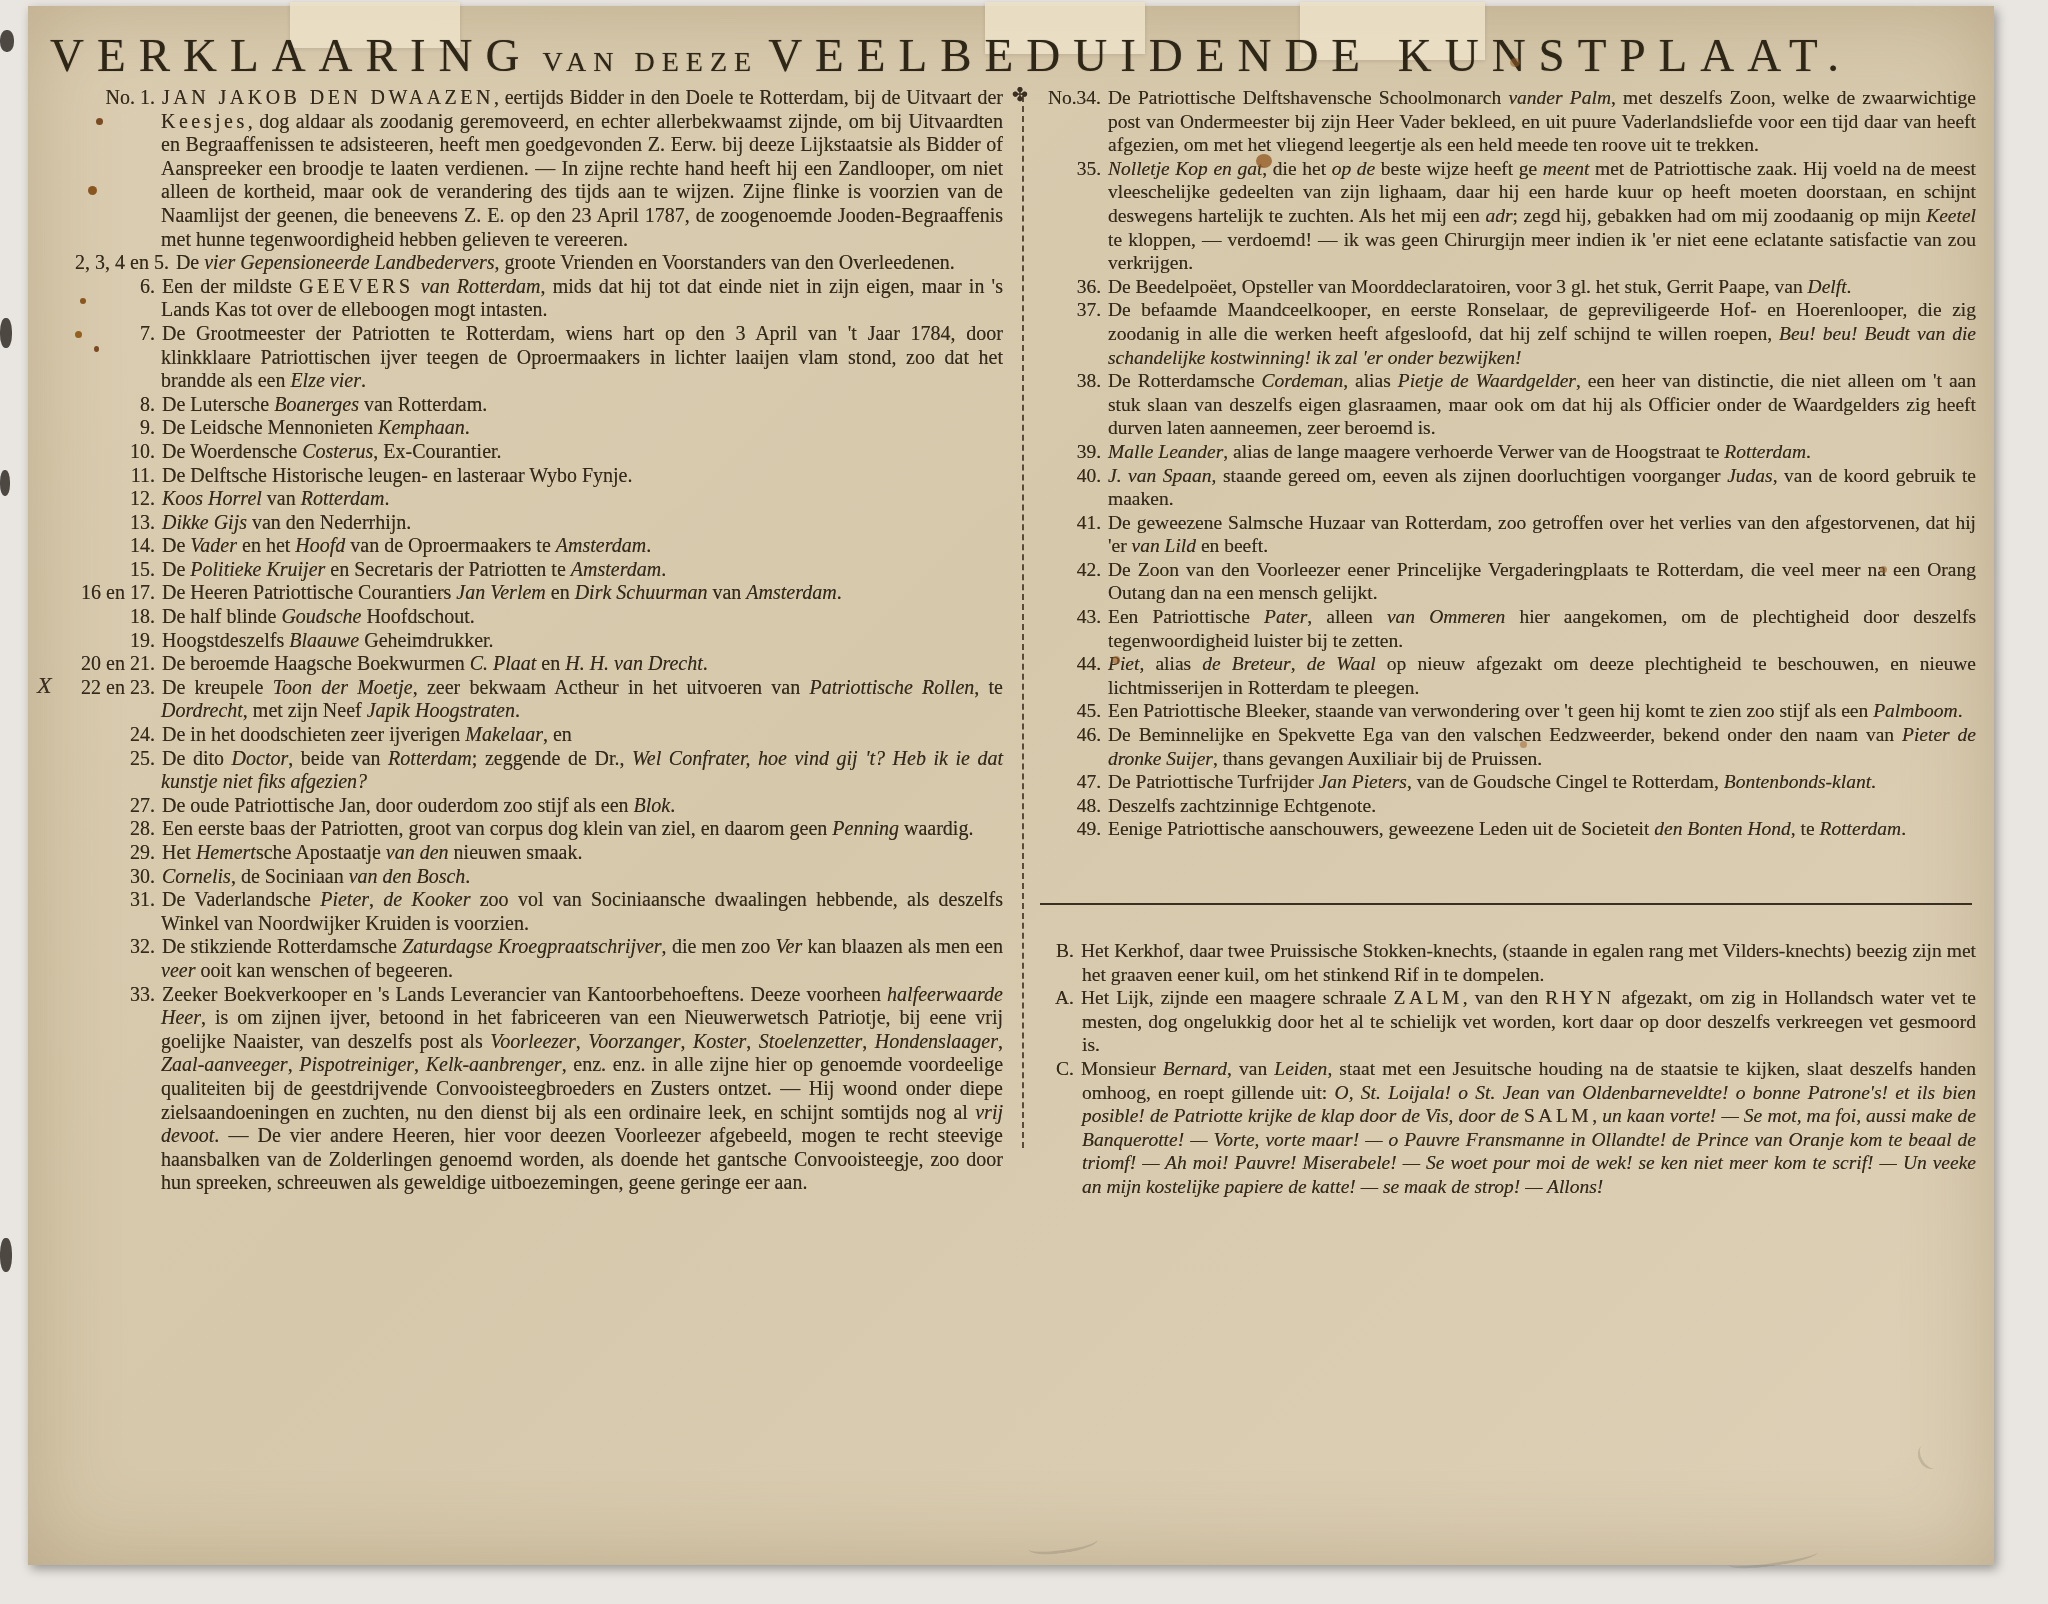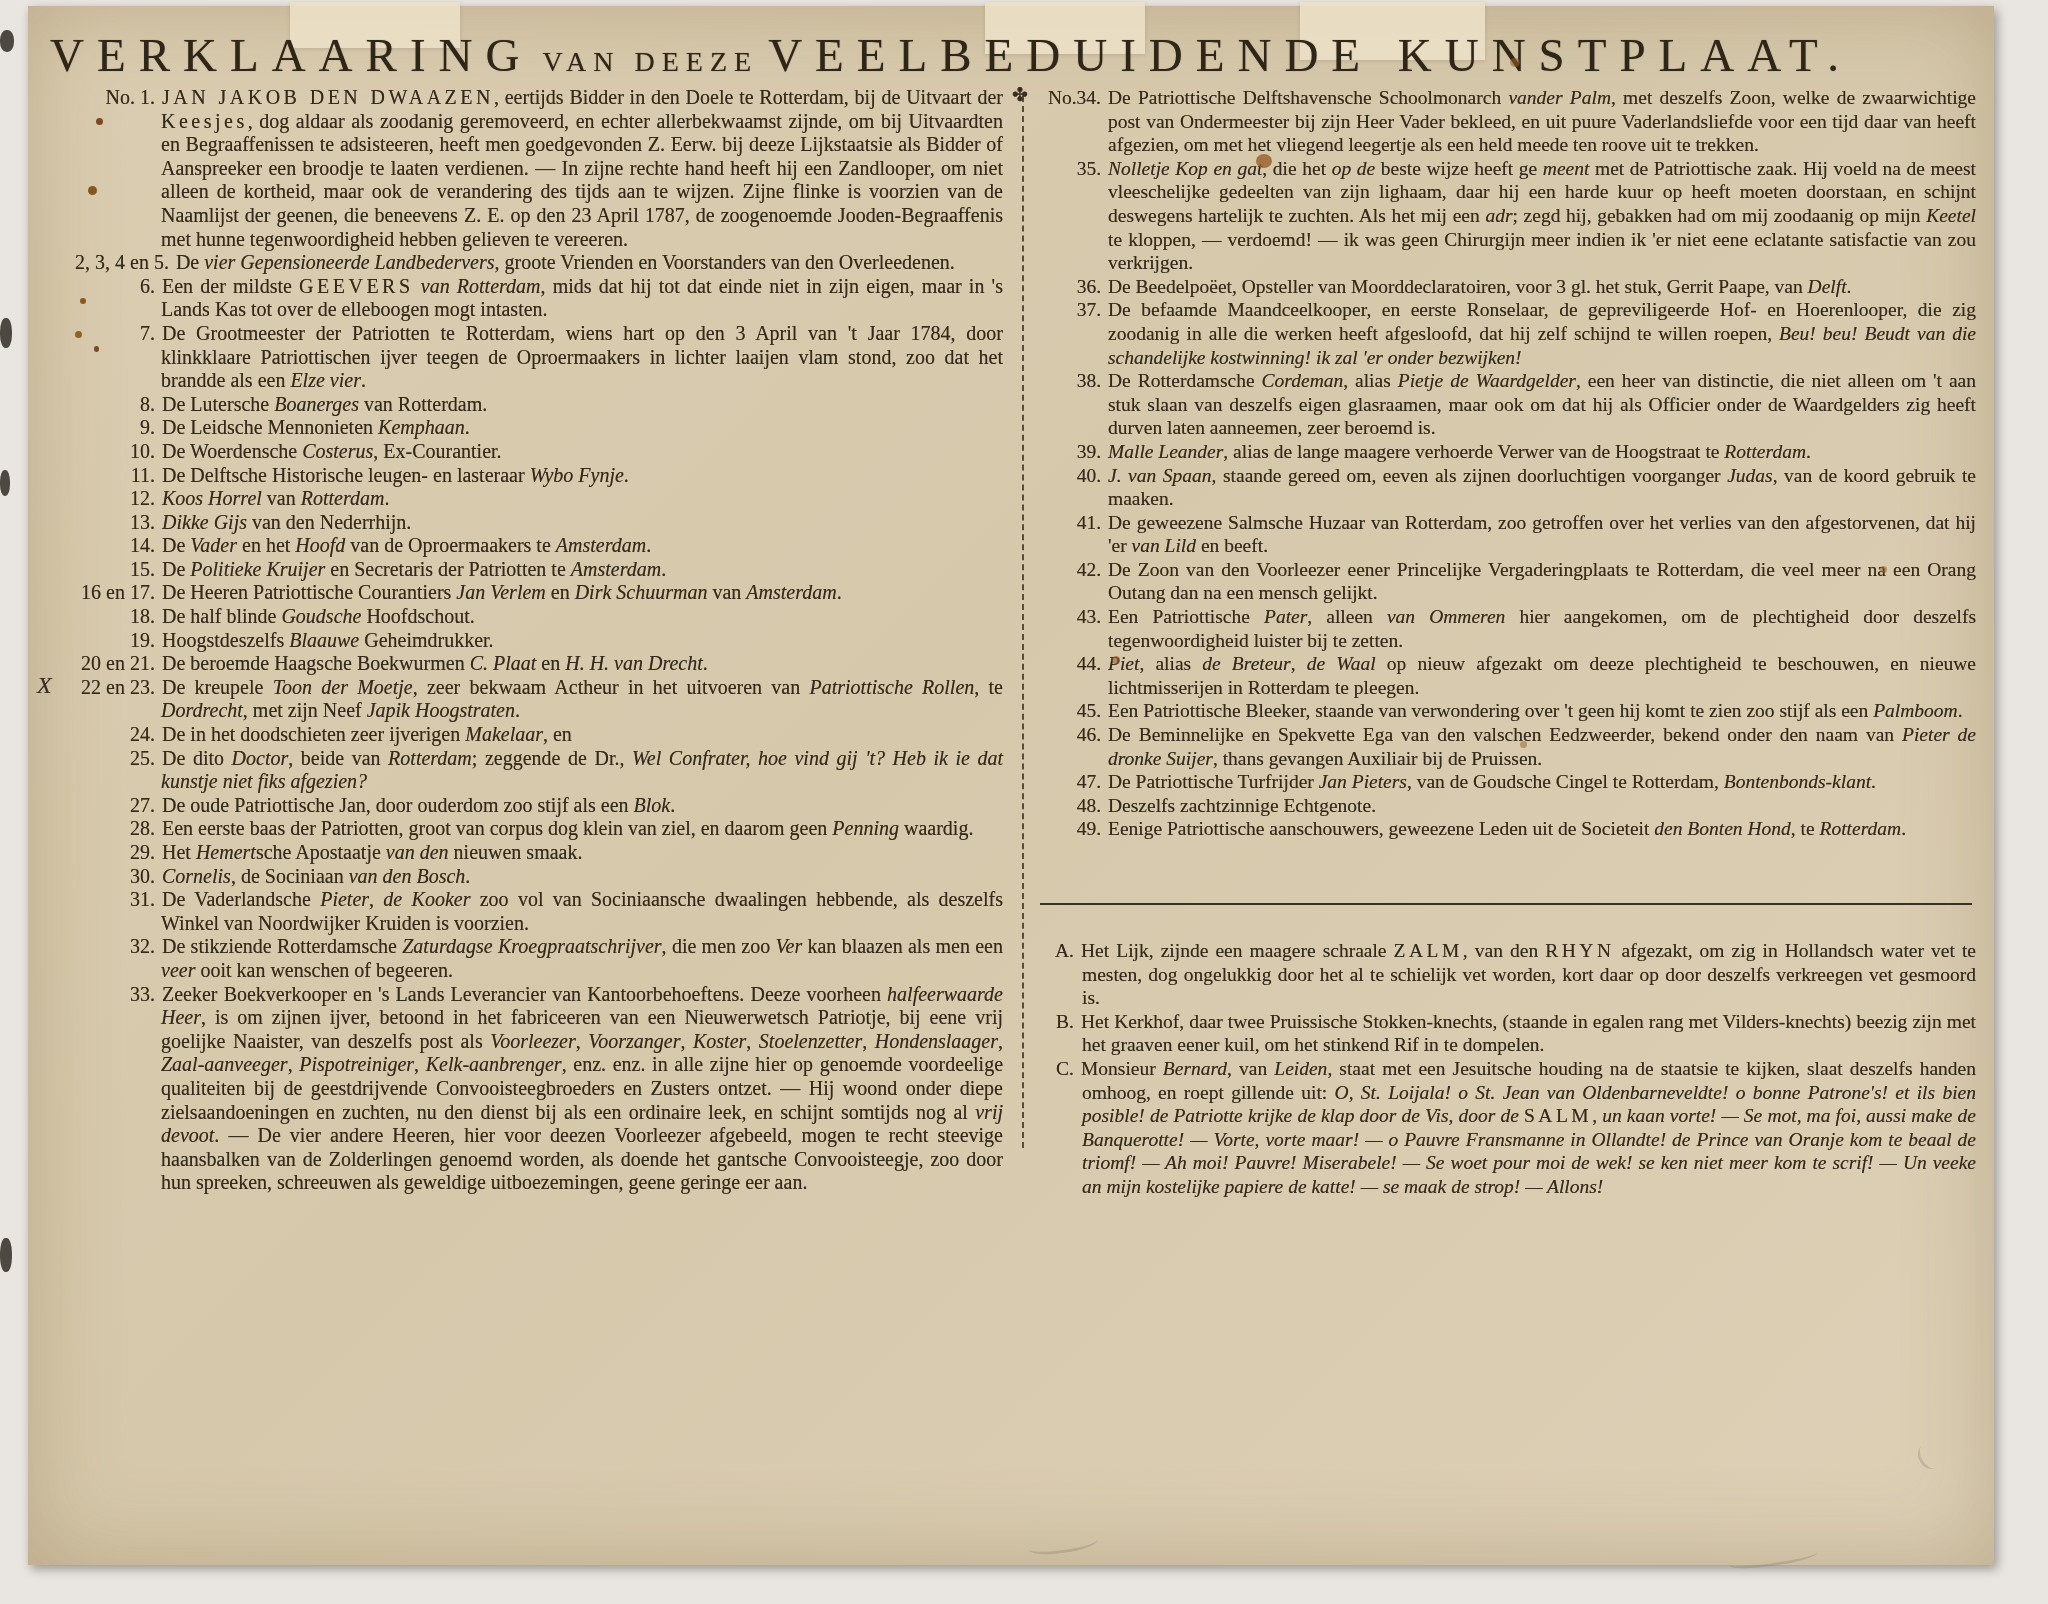--- a/index.html
+++ b/index.html
@@ -75,21 +75,21 @@
   <div class="divider"></div>
 
   <div class="col col-left">
       <div class="item"><span class="num">No. 1.</span><span><span class="sc">JAN JAKOB DEN DWAAZEN</span><span>, eertijds Bidder in den Doele te Rotterdam, bij de Uitvaart der </span><span class="sc">Keesjes</span><span>, dog aldaar als zoodanig geremoveerd, en echter allerbekwaamst zijnde, om bij Uitvaardten en Begraaffenissen te adsisteeren, heeft men goedgevonden Z. Eerw. bij deeze Lijkstaatsie als Bidder of Aanspreeker een broodje te laaten verdienen. — In zijne rechte hand heeft hij een Zandlooper, om niet alleen de kortheid, maar ook de verandering des tijds aan te wijzen. Zijne flinke is voorzien van de Naamlijst der geenen, die beneevens Z. E. op den 23 April 1787, de zoogenoemde Jooden-Begraaffenis met hunne tegenwoordigheid hebben gelieven te vereeren.</span></span></div>
       <div class="item"><span class="num">2, 3, 4 en 5.</span><span><span>De </span><span style="font-style: italic;">vier Gepensioneerde Landbedervers</span><span>, groote Vrienden en Voorstanders van den Overleedenen.</span></span></div>
       <div class="item"><span class="num">6.</span><span><span>Een der mildste </span><span class="sc">GEEVERS</span><span> </span><span style="font-style: italic;">van Rotterdam</span><span>, mids dat hij tot dat einde niet in zijn eigen, maar in 's Lands Kas tot over de elleboogen mogt intasten.</span></span></div>
       <div class="item"><span class="num">7.</span><span><span>De Grootmeester der Patriotten te Rotterdam, wiens hart op den 3 April van 't Jaar 1784, door klinkklaare Patriottischen ijver teegen de Oproermaakers in lichter laaijen vlam stond, zoo dat het brandde als een </span><span style="font-style: italic;">Elze vier</span><span>.</span></span></div>
       <div class="item"><span class="num">8.</span><span><span>De Lutersche </span><span style="font-style: italic;">Boanerges</span><span> van Rotterdam.</span></span></div>
       <div class="item"><span class="num">9.</span><span><span>De Leidsche Mennonieten </span><span style="font-style: italic;">Kemphaan</span><span>.</span></span></div>
       <div class="item"><span class="num">10.</span><span><span>De Woerdensche </span><span style="font-style: italic;">Costerus</span><span>, Ex-Courantier.</span></span></div>
-      <div class="item"><span class="num">11.</span><span><span>De Delftsche Historische leugen- en lasteraar </span><span style="font-style: italic;">Wybo Fynje</span><span>.</span></span></div>
+      <div class="item"><span class="num">11.</span><span><span>De Delftsche Historische leugen- en lasteraar </span><span style="">Wybo Fynje</span><span>.</span></span></div>
       <div class="item"><span class="num">12.</span><span><span style="font-style: italic;">Koos Horrel</span><span> van </span><span style="font-style: italic;">Rotterdam</span><span>.</span></span></div>
       <div class="item"><span class="num">13.</span><span><span style="font-style: italic;">Dikke Gijs</span><span> van den Nederrhijn.</span></span></div>
       <div class="item"><span class="num">14.</span><span><span>De </span><span style="font-style: italic;">Vader</span><span> en het </span><span style="font-style: italic;">Hoofd</span><span> van de Oproermaakers te </span><span style="font-style: italic;">Amsterdam</span><span>.</span></span></div>
       <div class="item"><span class="num">15.</span><span><span>De </span><span style="font-style: italic;">Politieke Kruijer</span><span> en Secretaris der Patriotten te </span><span style="font-style: italic;">Amsterdam</span><span>.</span></span></div>
       <div class="item"><span class="num">16 en 17.</span><span><span>De Heeren Patriottische Courantiers </span><span style="font-style: italic;">Jan Verlem</span><span> en </span><span style="font-style: italic;">Dirk Schuurman</span><span> van </span><span style="font-style: italic;">Amsterdam</span><span>.</span></span></div>
       <div class="item"><span class="num">18.</span><span><span>De half blinde </span><span style="font-style: italic;">Goudsche</span><span> Hoofdschout.</span></span></div>
       <div class="item"><span class="num">19.</span><span><span>Hoogstdeszelfs </span><span style="font-style: italic;">Blaauwe</span><span> Geheimdrukker.</span></span></div>
       <div class="item"><span class="num">20 en 21.</span><span><span>De beroemde Haagsche Boekwurmen </span><span style="font-style: italic;">C. Plaat</span><span> en </span><span style="font-style: italic;">H. H. van Drecht</span><span>.</span></span></div>
       <div class="item"><span class="margin-mark">X</span><span class="num">22 en 23.</span><span><span>De kreupele </span><span style="font-style: italic;">Toon der Moetje</span><span>, zeer bekwaam Actheur in het uitvoeren van </span><span style="font-style: italic;">Patriottische Rollen</span><span>, te </span><span style="font-style: italic;">Dordrecht</span><span>, met zijn Neef </span><span style="font-style: italic;">Japik Hoogstraten</span><span>.</span></span></div>
       <div class="item"><span class="num">24.</span><span><span>De in het doodschieten zeer ijverigen </span><span style="font-style: italic;">Makelaar</span><span>, en</span></span></div>
@@ -117,22 +117,22 @@
         <div class="item"><span class="num">43.</span><span><span>Een Patriottische </span><span style="font-style: italic;">Pater</span><span>, alleen </span><span style="font-style: italic;">van Ommeren</span><span> hier aangekomen, om de plechtigheid door deszelfs tegenwoordigheid luister bij te zetten.</span></span></div>
         <div class="item"><span class="num">44.</span><span><span style="font-style: italic;">Piet</span><span>, alias </span><span style="font-style: italic;">de Breteur</span><span>, </span><span style="font-style: italic;">de Waal</span><span> op nieuw afgezakt om deeze plechtigheid te beschouwen, en nieuwe lichtmisserijen in Rotterdam te pleegen.</span></span></div>
         <div class="item"><span class="num">45.</span><span><span>Een Patriottische Bleeker, staande van verwondering over 't geen hij komt te zien zoo stijf als een </span><span style="font-style: italic;">Palmboom</span><span>.</span></span></div>
         <div class="item"><span class="num">46.</span><span><span>De Beminnelijke en Spekvette Ega van den valschen Eedzweerder, bekend onder den naam van </span><span style="font-style: italic;">Pieter de dronke Suijer</span><span>, thans gevangen Auxiliair bij de Pruissen.</span></span></div>
         <div class="item"><span class="num">47.</span><span><span>De Patriottische Turfrijder </span><span style="font-style: italic;">Jan Pieters</span><span>, van de Goudsche Cingel te Rotterdam, </span><span style="font-style: italic;">Bontenbonds-klant</span><span>.</span></span></div>
         <div class="item"><span class="num">48.</span><span><span>Deszelfs zachtzinnige Echtgenote.</span></span></div>
         <div class="item"><span class="num">49.</span><span><span>Eenige Patriottische aanschouwers, geweezene Leden uit de Societeit </span><span style="font-style: italic; margin-top: 28px;">den Bonten Hond</span><span>, te </span><span style="font-style: italic;">Rotterdam</span><span>.</span></span></div>
       </div>
     <div class="section-rule"></div>
     <div class="bottom">
+        <div class="item"><span class="num">B.</span><span><span>Het Kerkhof, daar twee Pruissische Stokken-knechts, (staande in egalen rang met Vilders-knechts) beezig zijn met het graaven eener kuil, om het stinkend Rif in te dompelen.</span></span></div>
         <div class="item"><span class="num">A.</span><span><span>Het Lijk, zijnde een maagere schraale </span><span class="sc">ZALM</span><span>, van den </span><span class="sc">RHYN</span><span> afgezakt, om zig in Hollandsch water vet te mesten, dog ongelukkig door het al te schielijk vet worden, kort daar op door deszelfs verkreegen vet gesmoord is.</span></span></div>
-        <div class="item"><span class="num">B.</span><span><span>Het Kerkhof, daar twee Pruissische Stokken-knechts, (staande in egalen rang met Vilders-knechts) beezig zijn met het graaven eener kuil, om het stinkend Rif in te dompelen.</span></span></div>
         <div class="item"><span class="num">C.</span><span><span>Monsieur </span><span style="font-style: italic;">Bernard</span><span>, van </span><span style="font-style: italic;">Leiden</span><span>, staat met een Jesuitsche houding na de staatsie te kijken, slaat deszelfs handen omhoog, en roept gillende uit: </span><span style="font-style: italic;">O, St. Loijala! o St. Jean van Oldenbarneveldte! o bonne Patrone's! et ils bien posible! de Patriotte krijke de klap door de Vis, door de</span><span> </span><span class="sc">SALM</span><span>, </span><span style="font-style: italic;">un kaan vorte! — Se mot, ma foi, aussi make de Banquerotte! — Vorte, vorte maar! — o Pauvre Fransmanne in Ollandte! de Prince van Oranje kom te beaal de triomf! — Ah moi! Pauvre! Miserabele! — Se woet pour moi de wek! se ken niet meer kom te scrif! — Un veeke an mijn kostelijke papiere de katte! — se maak de strop! — Allons!</span></span></div>
       </div>
   </div>
 
   <div class="speck" style="left:68px;top:112px;width:7px;height:7px;background:#7a4a22;"></div>
   <div class="speck" style="left:60px;top:180px;width:9px;height:9px;background:#8a561f;"></div>
   <div class="speck" style="left:52px;top:292px;width:6px;height:6px;background:#8a561f;"></div>
   <div class="speck" style="left:47px;top:325px;width:7px;height:7px;background:#95601f;"></div>
   <div class="speck" style="left:66px;top:340px;width:5px;height:6px;background:#7a4a22;"></div>
   <div class="speck" style="left:1228px;top:148px;width:16px;height:14px;background:rgba(150,94,40,.8);"></div>

